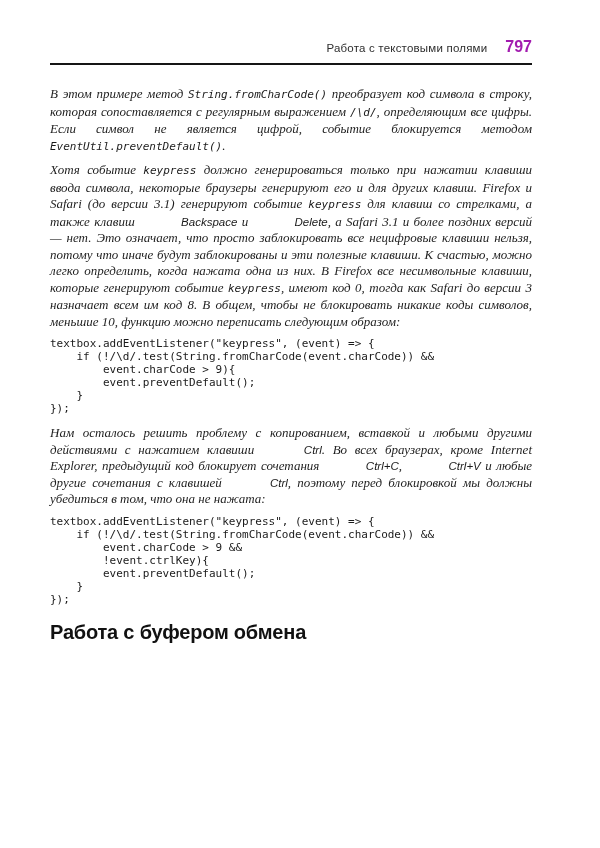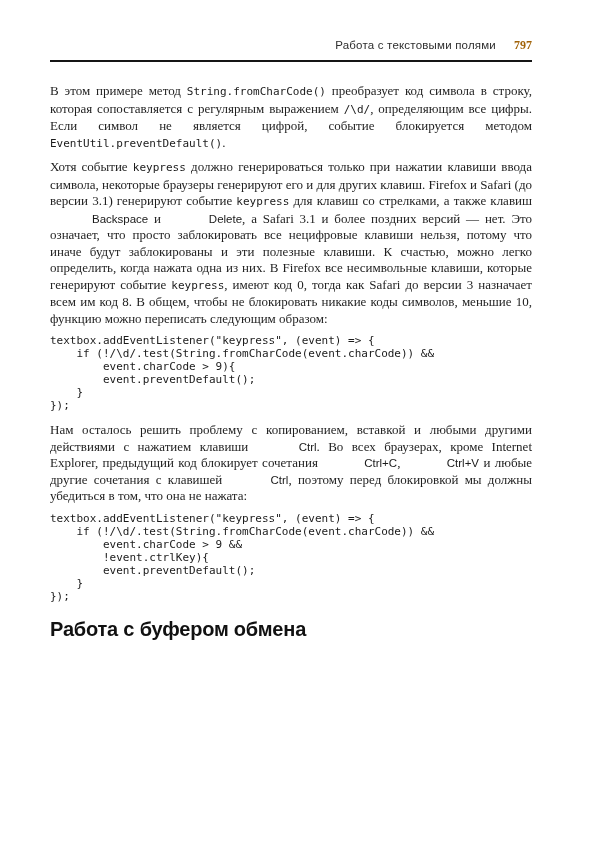--- a/index.html
+++ b/index.html
@@ -20,36 +20,37 @@
     gap: 18px;
     text-align: center;
   }
   .running-title {
     font-family: "Liberation Sans", sans-serif;
     font-size: 11.5px;
     color: #2e2e2e;
     letter-spacing: 0.2px;
   }
   .page-number {
-    font-family: Liberation Serif, serif;
-    font-size: 12px;
+    font-family: Liberation Sans, sans-serif;
+    font-size: 16px;
     font-weight: bold;
-    color: #a16207;
+    color: #a21caf;
   }
   .head-rule {
     border-bottom: 2px solid #151515;
     margin-top: 7px;
   }
   .content { margin-top: 21px; }
   .para {
     margin: 0 0 7px 0;
     font-size: 13px;
     line-height: 16.5px;
     text-align: justify;
     color: #1e1e1e;
+    font-style: italic;
   }
   .inline-code {
     font-family: "DejaVu Sans Mono", monospace;
     font-size: 11px;
     color: #1a1a1a;
   }
   .key-name {
     font-family: "Liberation Sans", sans-serif;
     font-size: 11.5px;
     color: #1a1a1a;

